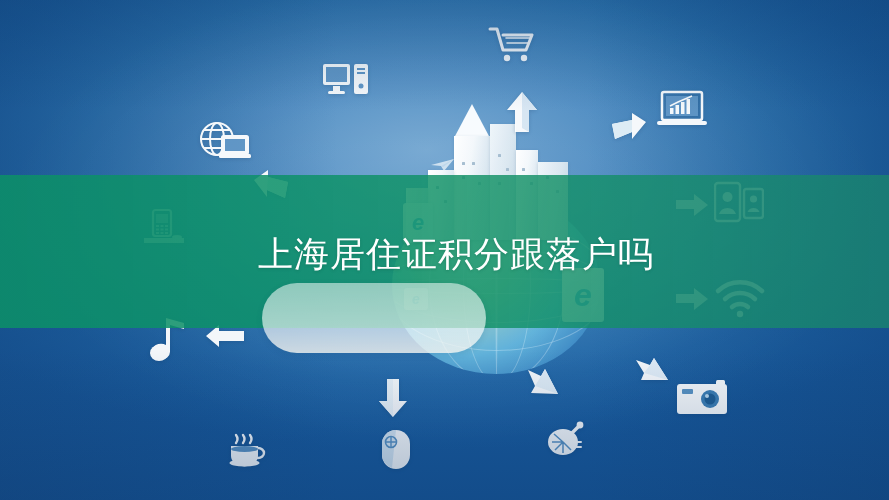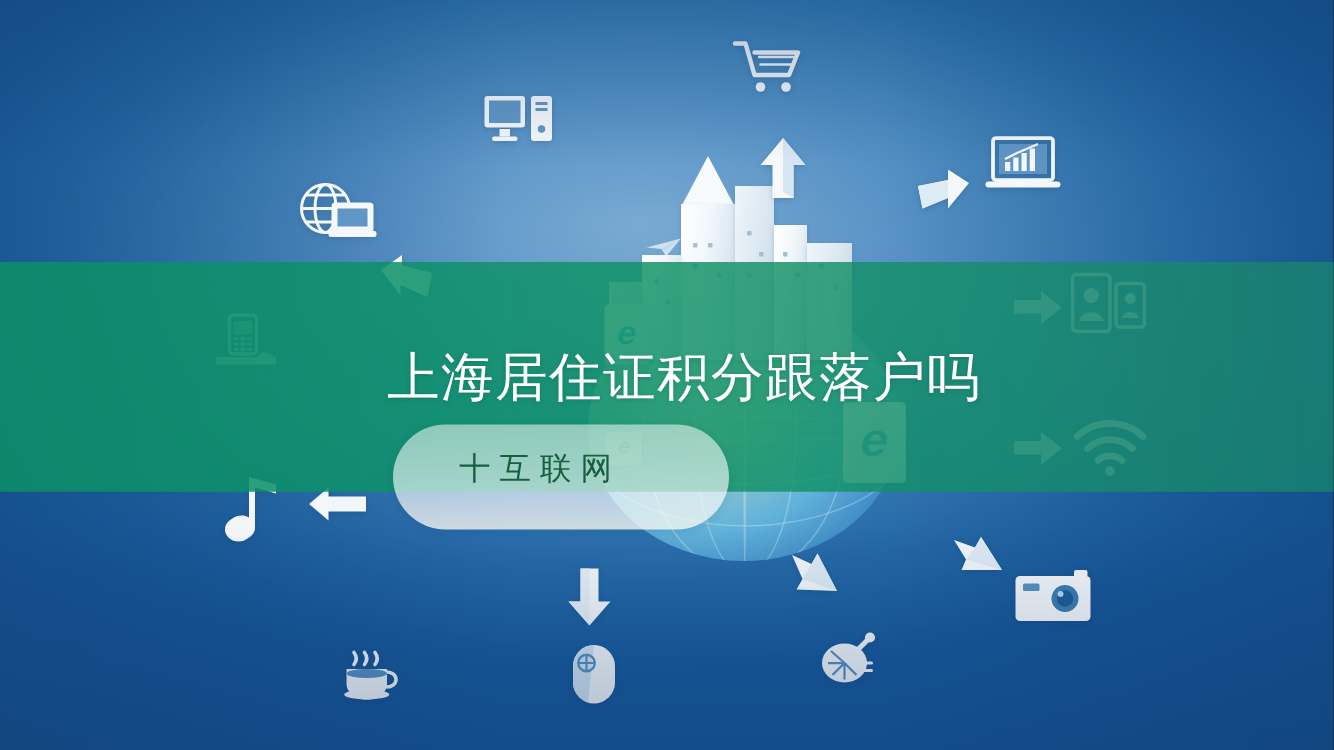--- a/index.html
+++ b/index.html
@@ -5,21 +5,21 @@
   html, body {
     margin: 0;
     padding: 0;
     background: #222;
   }
   #stage {
     position: relative;
     width: 889px;
     height: 500px;
     overflow: hidden;
-    font-family: Liberation Mono, monospace;
+    font-family: Liberation Sans, sans-serif;
     user-select: none;
   }
 
   
   .bg-base {
     position: absolute;
     inset: 0;
     background:
       radial-gradient(ellipse 70% 60% at 48% 30%, #6ea3cf 0%, #4e8cc2 28%, #2f77b2 55%, #1e63a4 78%, #17589b 100%);
   }
@@ -421,15 +421,14 @@
     </svg>
   </div>
 
   <div class="bg-vignette"></div>
 
   <div class="band"></div>
 
   <div class="pill"></div>
 
   <div class="title">上海居住证积分跟落户吗</div>
-  <div class="subtitle">十互联网</div>
 
 </div>
 
 </body></html>

